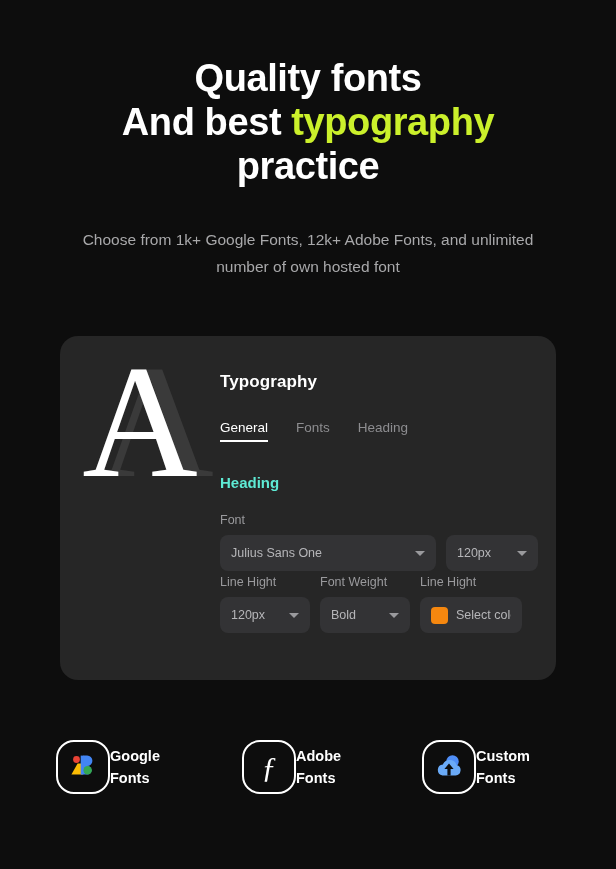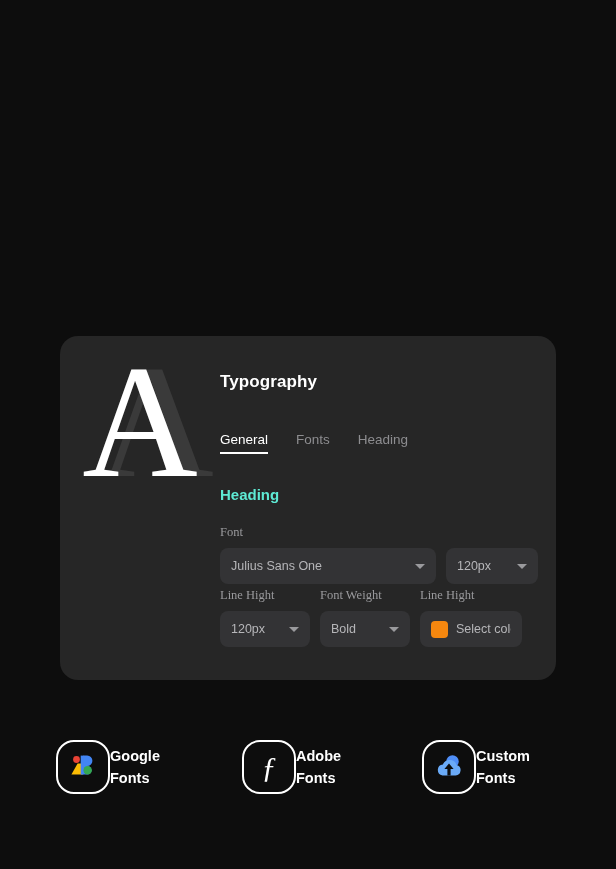--- a/index.html
+++ b/index.html
@@ -94,21 +94,21 @@
   }
 
   .card-title {
     font-size: 17px;
     font-weight: bold;
     color: #ffffff;
     letter-spacing: 0.1px;
   }
 
   .tabs {
-    margin-top: 40px;
+    margin-top: 28px;
     display: flex;
     gap: 28px;
     align-items: flex-start;
   }
 
   .tab {
     font-size: 13.5px;
     color: #8d8d90;
     padding-bottom: 5px;
     cursor: pointer;
@@ -123,21 +123,20 @@
     margin-top: 32px;
     font-size: 15px;
     font-weight: bold;
     color: #5eead4;
   }
 
   .field-label {
     font-size: 12.5px;
     color: #9a9a9d;
     margin-bottom: 8px;
-    font-family: Liberation Serif, serif;
   }
 
   .row1 { margin-top: 22px; display: flex; gap: 10px; align-items: flex-end; }
 
   .control {
     background: #333335;
     border-radius: 8px;
     height: 36px;
     display: flex;
     align-items: center;
@@ -211,20 +210,31 @@
     font-size: 30px;
     line-height: 30px;
     color: #ffffff;
   }
 </style>
 </head>
 <body>
 
 <div class="page">
 
+  <div class="hero">
+    <h1 class="hero-title">
+      <span>Quality fonts</span><br>
+      <span>And best </span><span class="accent" style="color: rgb(203, 240, 43);">typography</span><br>
+      <span>practice</span>
+    </h1>
+    <p class="hero-sub">
+      <span>Choose from 1k+ Google Fonts, 12k+ Adobe Fonts, and</span>
+      <span>unlimited number of own hosted font</span>
+    </p>
+  </div>
 
   <div class="card">
 
     <div class="card-left">
       <div class="glyph-wrap">
         <div class="glyph shade">A</div>
         <div class="glyph">A</div>
       </div>
     </div>
 

